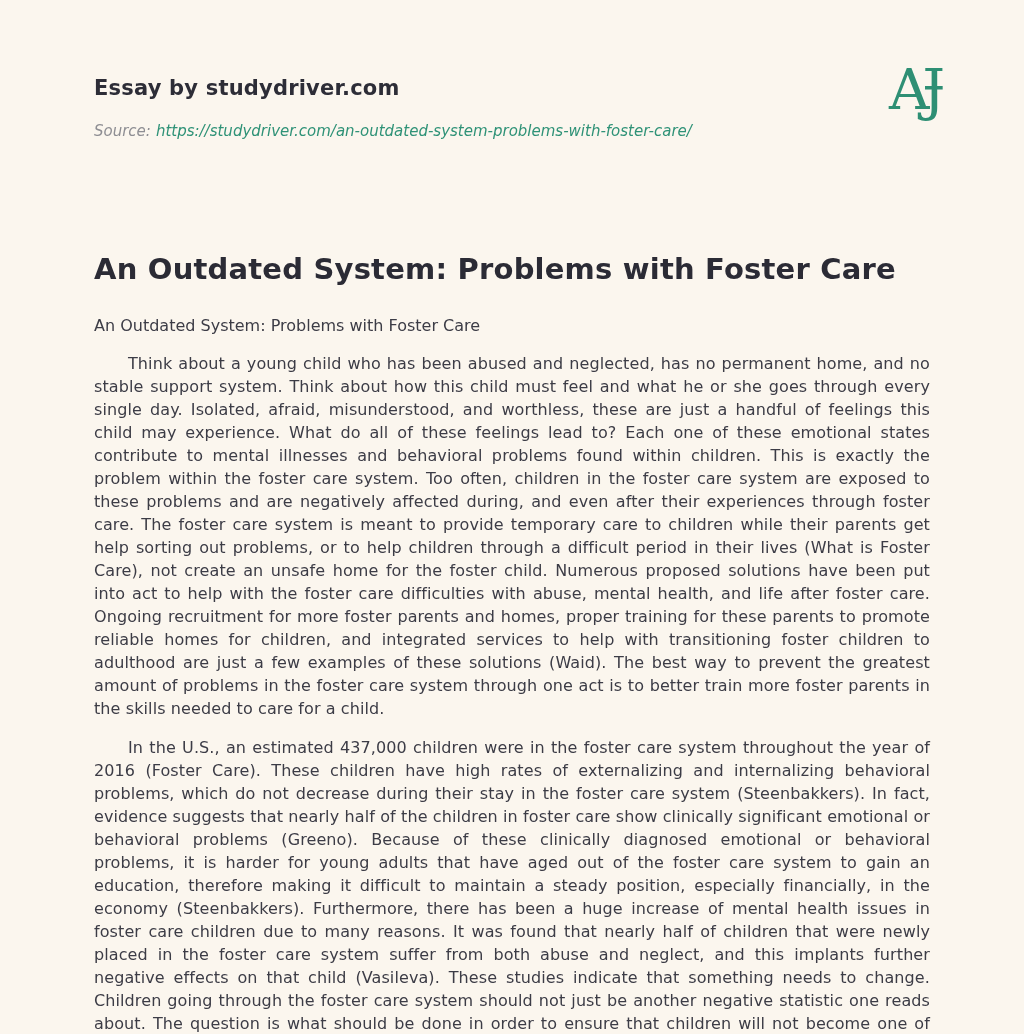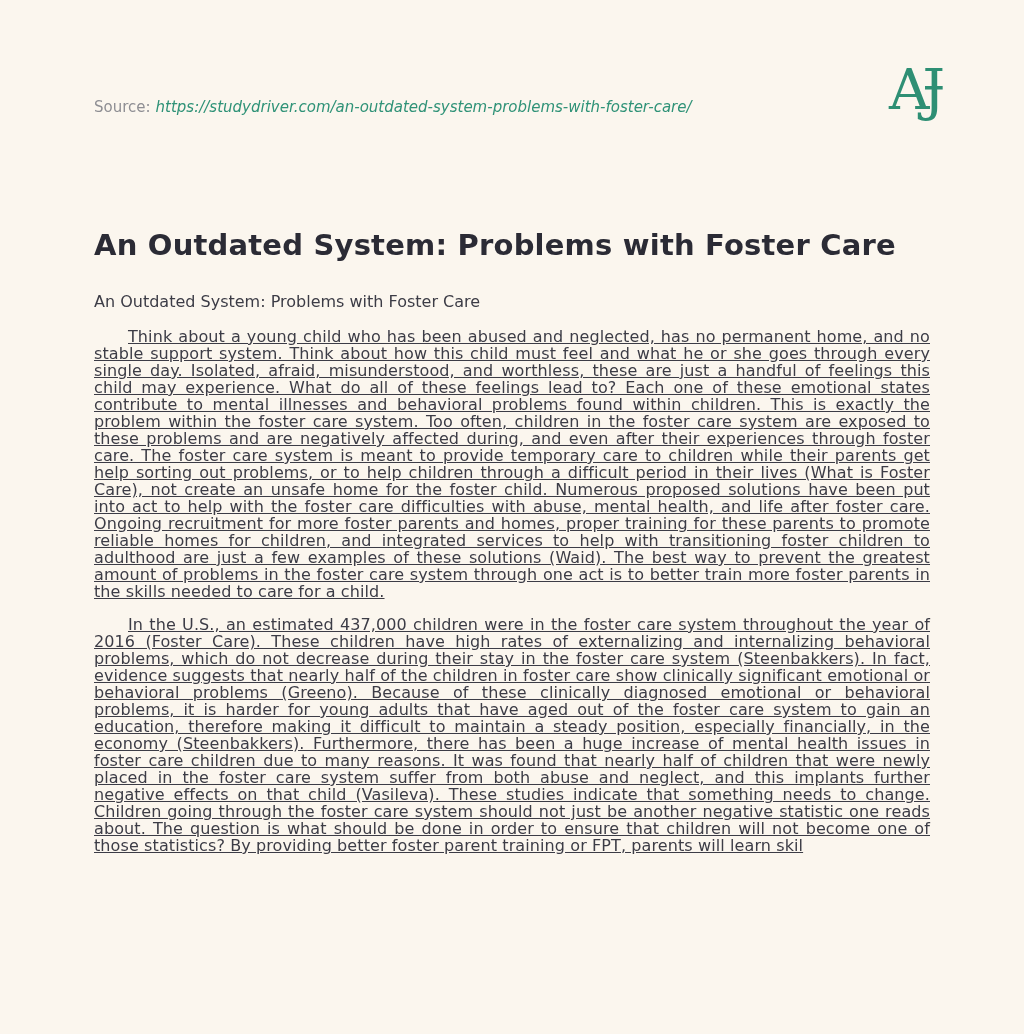--- a/index.html
+++ b/index.html
@@ -20,21 +20,21 @@
     font-size: 21px;
     font-weight: bold;
     color: #2d2d37;
     letter-spacing: 0.2px;
   }
   .source-line {
     margin-top: 22px;
     font-size: 15px;
     color: #8e8e93;
   }
-  .source-label { margin-right: 5px; }
+  .source-label { margin-right: 5px; font-style: italic; }
   .source-link {
     color: #2f9277;
     text-decoration: none;
     cursor: pointer;
     font-style: italic;
   }
   .logo {
     position: absolute;
     top: 62px;
     right: 86px;
@@ -53,35 +53,35 @@
     letter-spacing: 0.2px;
   }
   .subtitle {
     margin-top: 30px;
     font-size: 16px;
     color: #3c3c46;
   }
   .para {
     margin-top: 17px;
     font-size: 16px;
-    line-height: 17px;
+    line-height: 23px;
     text-align: justify;
     text-indent: 34px;
     color: #3c3c46;
     letter-spacing: 0.1px;
-    text-decoration: underline;
   }
   .para + .para { margin-top: 16px; }
 </style>
 </head>
 <body>
 
 <div class="page">
 
   <header class="header">
+    <div class="byline">Essay by studydriver.com</div>
     <div class="source-line">
       <span class="source-label">Source:</span><a class="source-link" href="#">https://studydriver.com/an-outdated-system-problems-with-foster-care/</a>
     </div>
   </header>
 
   <div class="logo">AɈ</div>
 
   <main>
     <h1 class="title">An Outdated System: Problems with Foster Care</h1>
     <div class="subtitle">An Outdated System: Problems with Foster Care</div>

